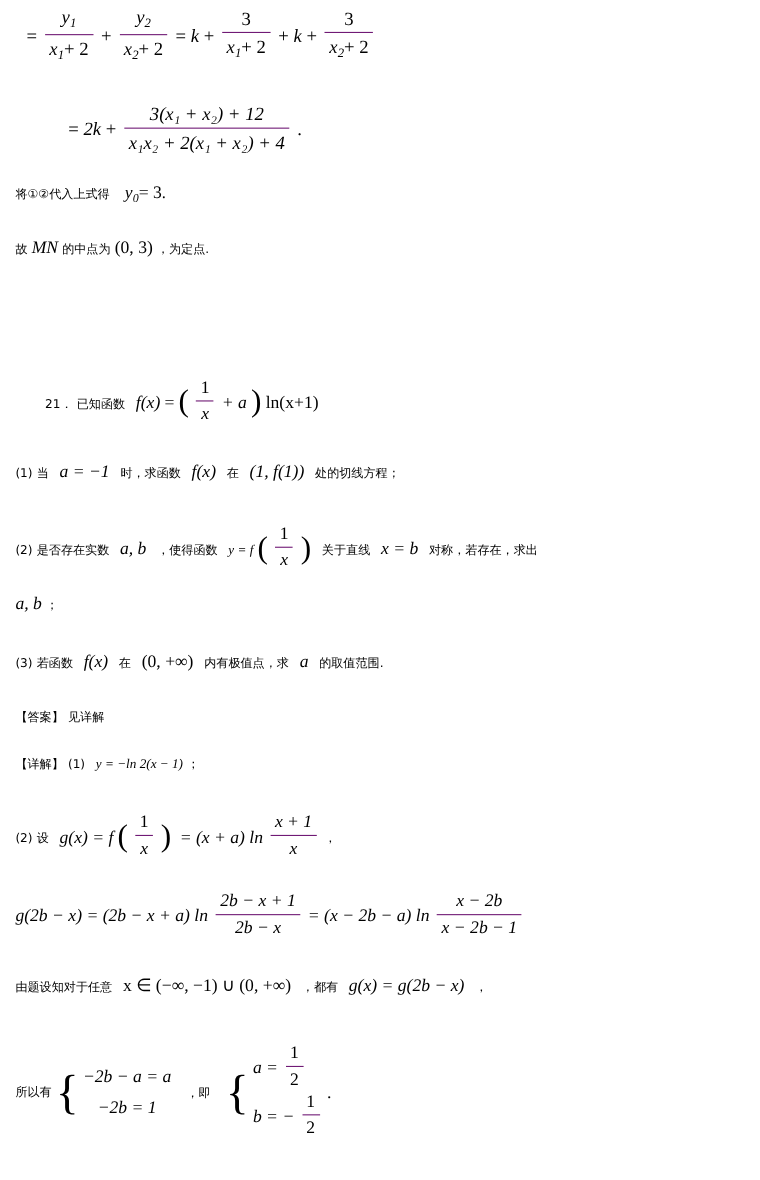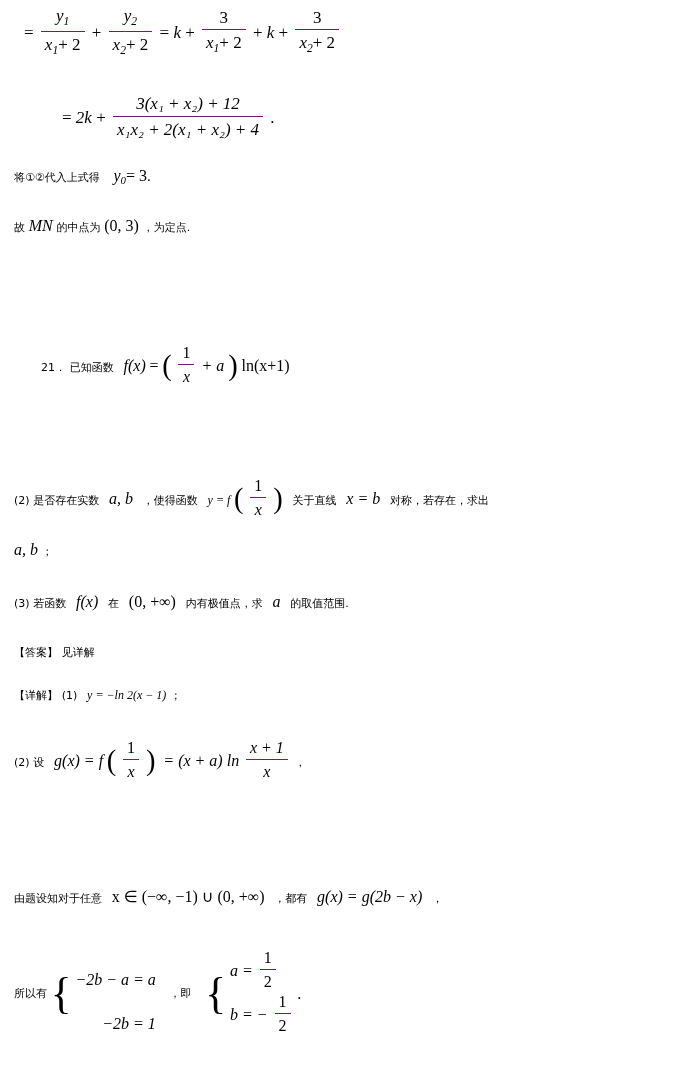--- a/index.html
+++ b/index.html
@@ -85,21 +85,21 @@
   }
   .stack {
     display: inline-block;
     vertical-align: middle;
     text-align: left;
   }
   .stack > div {
     line-height: 1.75;
     white-space: nowrap;
   }
-  .stack.ralign > div { text-align: right; margin-top: 16px; }
+  .stack.ralign > div { text-align: center; }
 </style>
 </head>
 <body>
 
 <div class="page">
 
   <div class="block math" style="left:24px; top:8px; font-size:17px;">
     <span class="up">=</span>
     <span class="frac">
       <span class="num"><span>y</span><span class="sub">1</span></span>
@@ -160,20 +160,30 @@
       <span class="frac">
         <span class="num up">1</span>
         <span class="den">x</span>
       </span>
       <span>+ a</span>
     </span>
     <span class="paren-big">)</span>
     <span class="math up" style="font-size:16px;">ln(x+1)</span>
   </div>
 
+  <div class="block" style="left:14px; top:418px;">
+    <span class="cjk">(1)</span>
+    <span class="cjk">当</span>
+    <span class="math" style="font-size:16px; margin:0 6px;">a = −1</span>
+    <span class="cjk">时，求函数</span>
+    <span class="math" style="font-size:16px; margin:0 6px;">f(x)</span>
+    <span class="cjk">在</span>
+    <span class="math" style="font-size:16px; margin:0 6px;">(1, f(1))</span>
+    <span class="cjk">处的切线方程；</span>
+  </div>
 
   <div class="block" style="left:14px; top:478px;">
     <span class="cjk">(2)</span>
     <span class="cjk">是否存在实数</span>
     <span class="math" style="font-size:16px; margin:0 6px;">a, b</span>
     <span class="cjk">，使得函数</span>
     <span class="math" style="font-size:12px; margin-left:6px;">y = f</span>
     <span class="paren-big">(</span>
     <span class="math" style="font-size:16px;">
       <span class="frac">
@@ -230,20 +240,32 @@
     <span class="math" style="font-size:16px; margin-left:4px;">= (x + a) ln</span>
     <span class="math" style="font-size:16px;">
       <span class="frac">
         <span class="num">x + 1</span>
         <span class="den">x</span>
       </span>
     </span>
     <span class="cjk">，</span>
   </div>
 
+  <div class="block math" style="left:14px; top:812px; font-size:16px;">
+    <span>g(2b − x) = (2b − x + a) ln</span>
+    <span class="frac">
+      <span class="num">2b − x + 1</span>
+      <span class="den">2b − x</span>
+    </span>
+    <span>= (x − 2b − a) ln</span>
+    <span class="frac">
+      <span class="num">x − 2b</span>
+      <span class="den">x − 2b − 1</span>
+    </span>
+  </div>
 
   <div class="block" style="left:14px; top:885px;">
     <span class="cjk">由题设知对于任意</span>
     <span class="math up" style="font-size:16px; margin:0 6px;">x ∈ (−∞, −1) ∪ (0, +∞)</span>
     <span class="cjk">，都有</span>
     <span class="math" style="font-size:16px; margin:0 6px;">g(x) = g(2b − x)</span>
     <span class="cjk">，</span>
   </div>
 
   <div class="block" style="left:14px; top:950px;">

